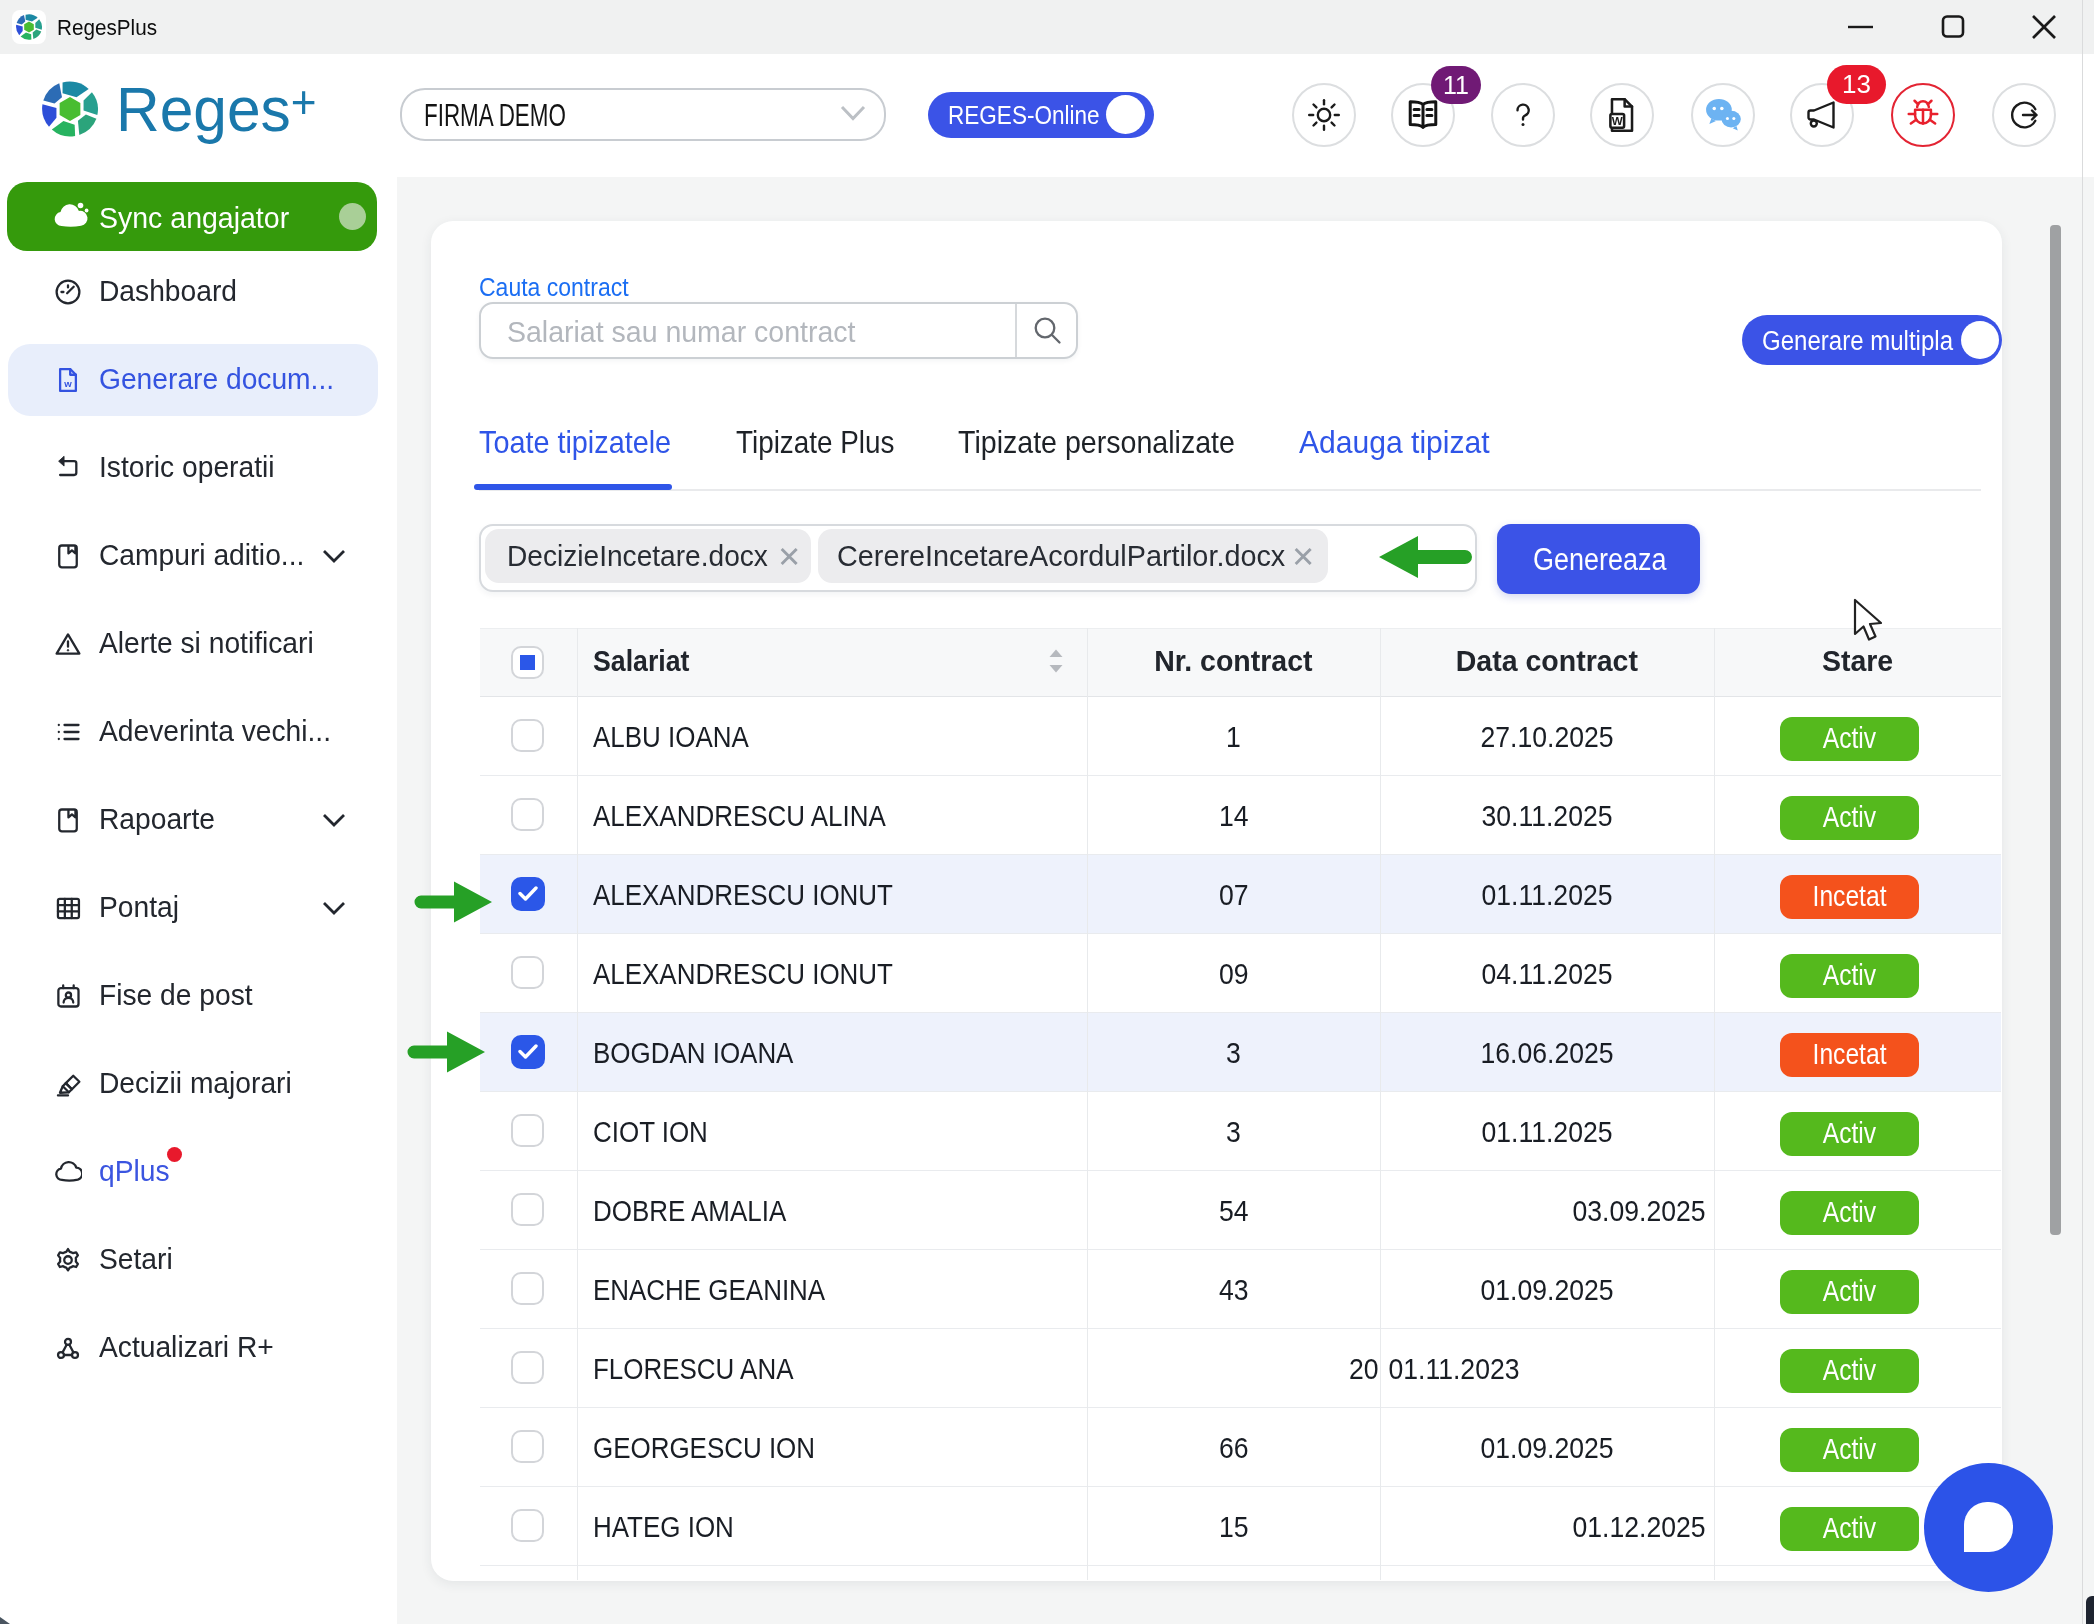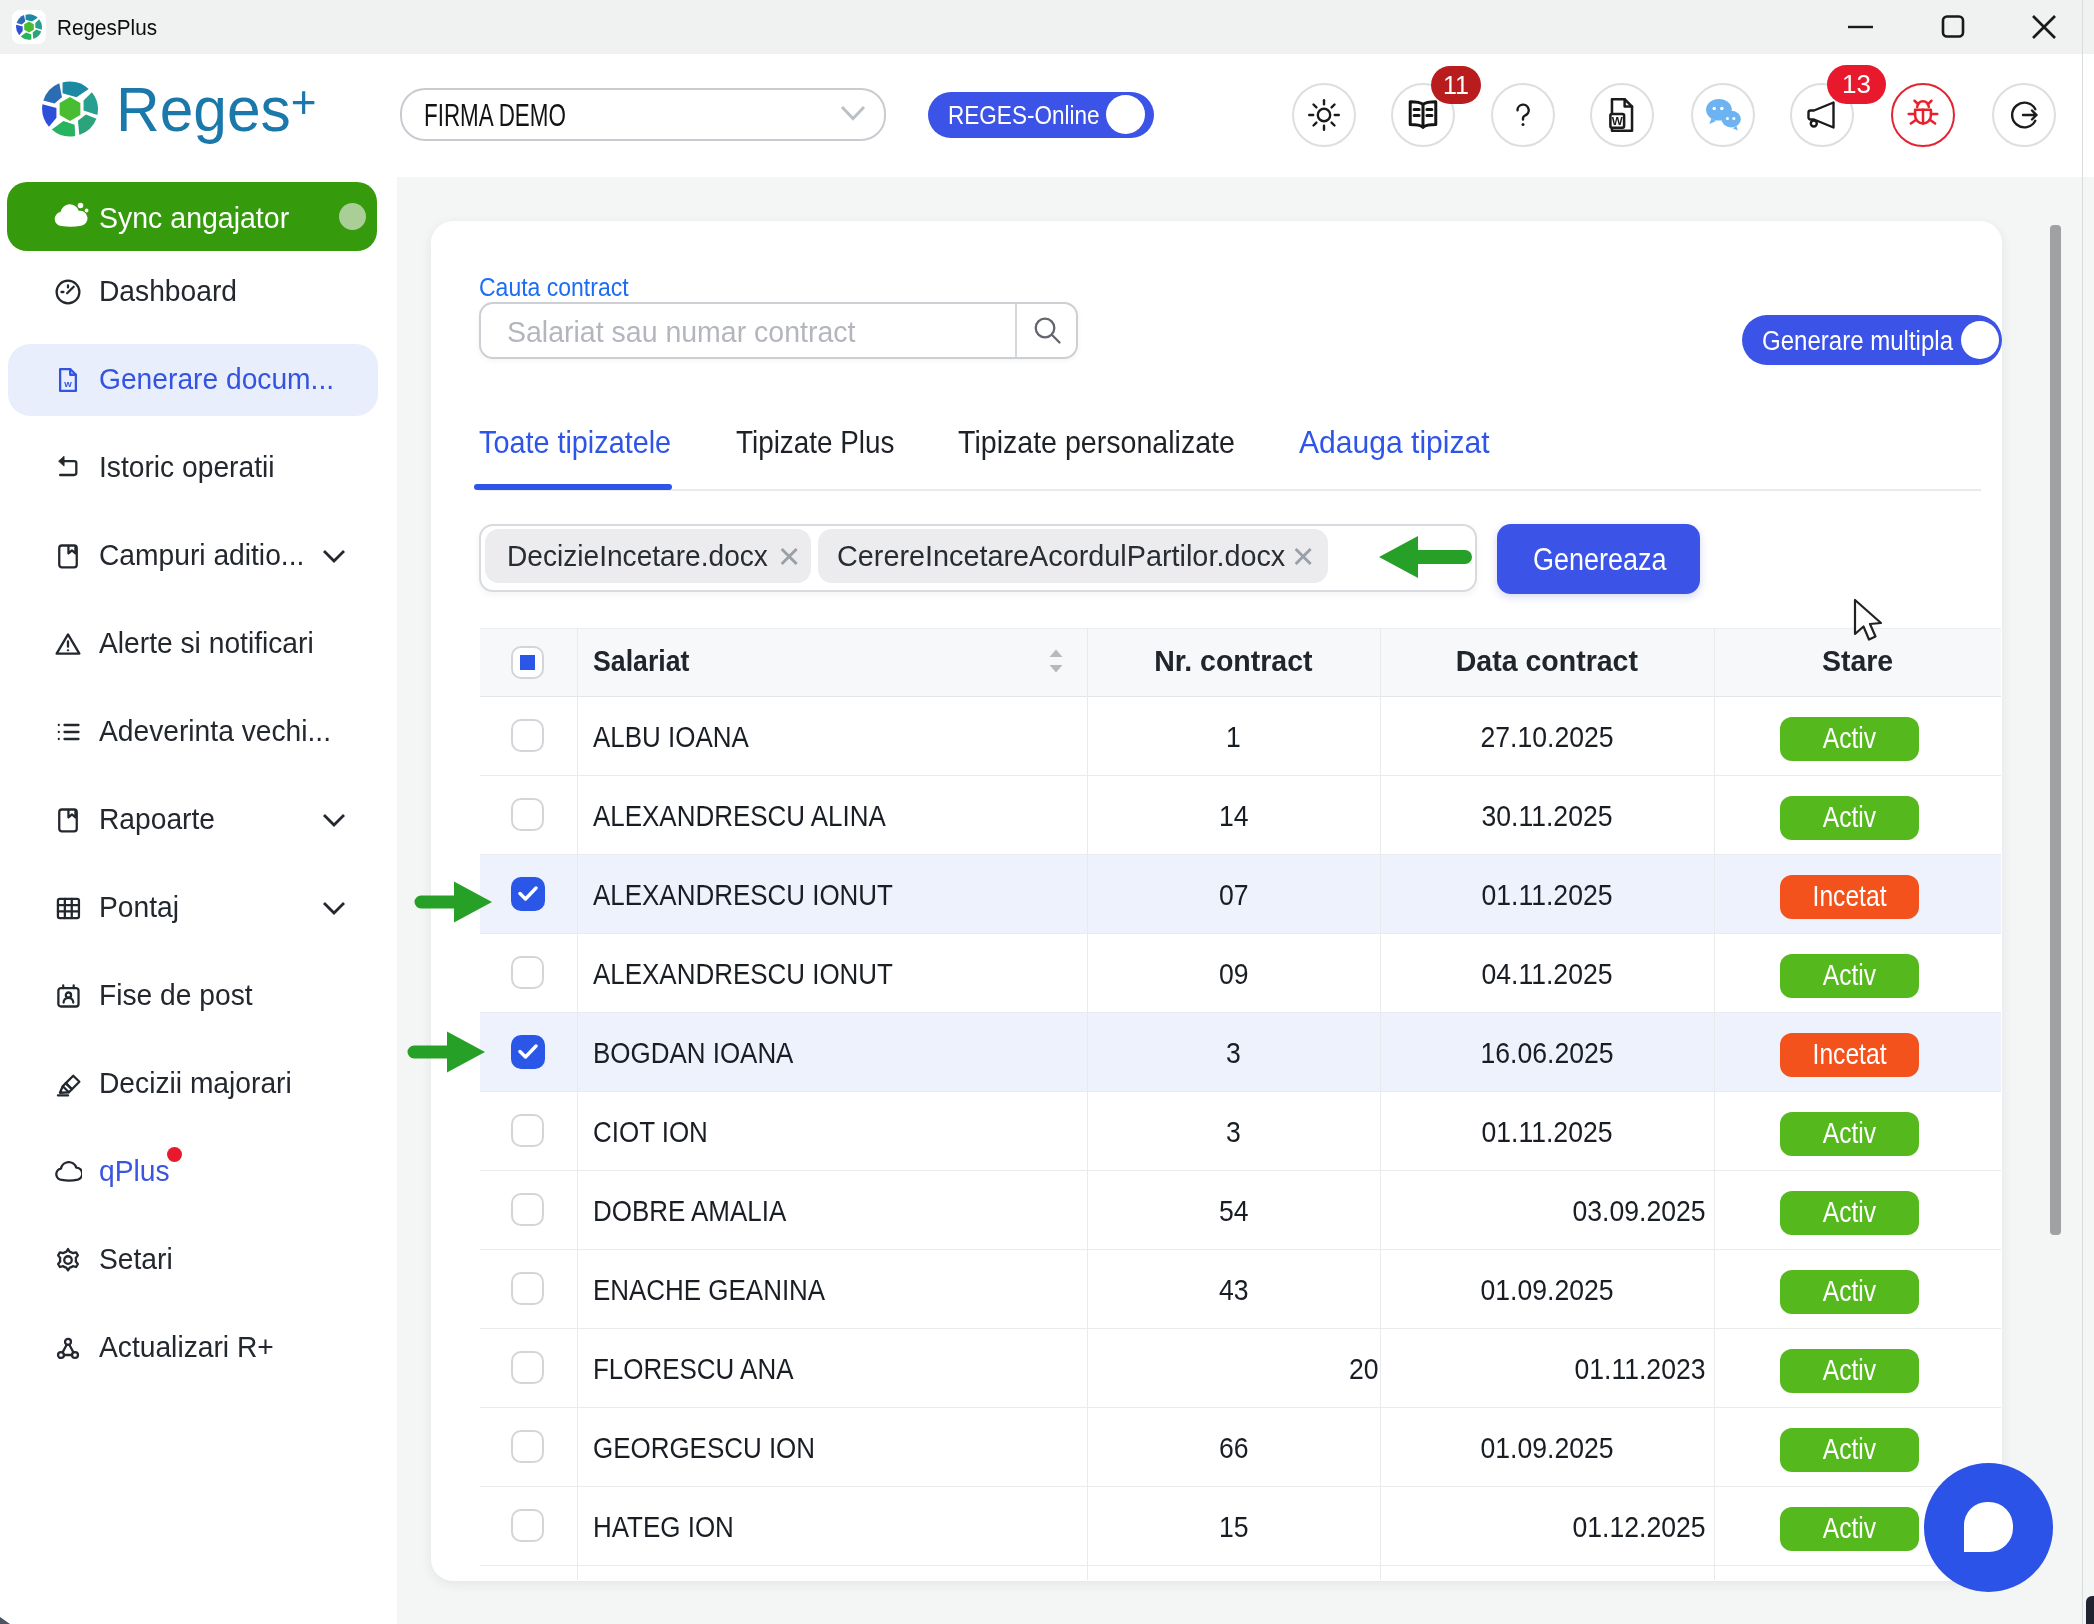--- a/index.html
+++ b/index.html
@@ -108,21 +108,21 @@
     <path d="M12.5 10.5 a5.5 5.5 0 0 1 11 0" stroke="#e8202c" stroke-width="2.4" fill="none" stroke-linecap="round" stroke-linejoin="round"></path>
     <path d="M10.5 13 h15 v5.5 a7.5 7.5 0 0 1 -15 0 z" stroke="#e8202c" stroke-width="2.4" fill="none" stroke-linecap="round" stroke-linejoin="round"></path>
     <path d="M18 13 v13" stroke="#e8202c" stroke-width="2.4" fill="none" stroke-linecap="round" stroke-linejoin="round"></path>
     <path d="M10.5 17 H4.5 M31.5 17 h-6 M11.5 22.5 l-5 3.5 M24.5 22.5 l5 3.5 M13.5 8 L10 4.5 M22.5 8 L26 4.5" stroke="#e8202c" stroke-width="2.4" fill="none" stroke-linecap="round" stroke-linejoin="round"></path>
   </svg>
 <div class="abs" style="left:1992px;top:83px;width:64px;height:64px;border-radius:50%;border:2px solid #dcdee0;background:#fff"></div>
 <svg class="abs" style="left:2006px;top:97px" width="36" height="36" viewBox="0 0 36 36">
     <path d="M29.3 12.2 A 12.3 12.3 0 1 0 29.3 23.8" stroke="#1b1b1b" stroke-width="2.4" fill="none" stroke-linecap="round" stroke-linejoin="round"></path>
     <path d="M17 18 h13.5 M26 13.5 L30.5 18 L26 22.5" stroke="#1b1b1b" stroke-width="2.4" fill="none" stroke-linecap="round" stroke-linejoin="round"></path>
   </svg>
-<div class="abs" style="left:1431px;top:66px;width:50px;height:38px;border-radius:19px;background:#b91c1c;color:#fff;font-size:25px;text-align:center;line-height:38px">11</div>
+<div class="abs" style="left:1431px;top:66px;width:50px;height:38px;border-radius:19px;background:#701a75;color:#fff;font-size:25px;text-align:center;line-height:38px">11</div>
 <div class="abs" style="left:1827px;top:65px;width:59px;height:39px;border-radius:19.5px;background:#e8192c;color:#fff;font-size:26px;text-align:center;line-height:39px">13</div>
 <div class="abs" style="left:0;top:177px;width:397px;height:1447px;background:#fff"></div>
 <div class="abs" style="left:7px;top:182px;width:370px;height:69px;background:#359a0c;border-radius:20px"></div>
 <svg class="abs" style="left:52px;top:199px" width="38" height="34" viewBox="0 0 38 34">
     <path d="M 9.5 27 a 7 7 0 0 1 -1 -13.9 a 9.5 9.5 0 0 1 18.4 -1.2 a 7.5 7.5 0 0 1 2.2 14.9 q -9.9 1.6 -19.6 0.2 Z" fill="#fff"></path>
 <circle cx="28.5" cy="6.5" r="2.8" fill="#fff"></circle>
     <circle cx="34.6" cy="11.5" r="1.9" fill="#fff"></circle>
   </svg>
 <div class="abs sx" style="left:99px;top:201px;font-size:30px;color:#fff;transform:scaleX(0.95)">Sync angajator</div>
 <div class="abs" style="left:339px;top:203px;width:27px;height:27px;border-radius:50%;background:#a9cf97"></div>
@@ -352,21 +352,21 @@
 <div class="abs" style="left:1380px;top:1273px;width:334px;text-align:center;font-size:30px;color:#191d24;line-height:1.15"><span style="display:inline-block;transform:scaleX(0.886)">01.09.2025</span></div>
 <div class="abs" style="left:1780px;top:1270px;width:139px;height:44px;border-radius:12px;background:#55b91d;color:#fff;font-size:29px;text-align:center;line-height:43px"><span style="display:inline-block;transform:scaleX(0.85)">Activ</span></div>
 <div class="abs" style="left:480px;top:1329px;width:1521px;height:79px;background:#fff;border-bottom:1px solid #e9ebee"></div>
 <div class="abs" style="left:577px;top:1329px;width:1px;height:79px;background:#e8eaec"></div>
 <div class="abs" style="left:1087px;top:1329px;width:1px;height:79px;background:#e8eaec"></div>
 <div class="abs" style="left:1380px;top:1329px;width:1px;height:79px;background:#e8eaec"></div>
 <div class="abs" style="left:1714px;top:1329px;width:1px;height:79px;background:#e8eaec"></div>
 <div class="abs" style="left:511px;top:1351px;width:33px;height:33px;border-radius:10px;background:#fff;border:2px solid #d3d5d9"></div>
 <div class="abs sx" style="left:593px;top:1352px;font-size:30px;color:#191d24;transform:scaleX(0.865)">FLORESCU ANA</div>
 <div class="abs" style="left:1087px;top:1352px;width:293px;text-align:right;font-size:30px;color:#191d24;line-height:1.15"><span style="display:inline-block;transform:scaleX(0.886)">20</span></div>
-<div class="abs" style="left:1380px;top:1352px;width:334px;text-align:right;font-size:30px;color:#191d24;line-height:1.15"><span style="display:inline-block;transform:scaleX(0.886)">01.11.2023</span></div>
+<div class="abs" style="left:1380px;top:1352px;width:334px;text-align:left;font-size:30px;color:#191d24;line-height:1.15"><span style="display:inline-block;transform:scaleX(0.886)">01.11.2023</span></div>
 <div class="abs" style="left:1780px;top:1349px;width:139px;height:44px;border-radius:12px;background:#55b91d;color:#fff;font-size:29px;text-align:center;line-height:43px"><span style="display:inline-block;transform:scaleX(0.85)">Activ</span></div>
 <div class="abs" style="left:480px;top:1408px;width:1521px;height:79px;background:#fff;border-bottom:1px solid #e9ebee"></div>
 <div class="abs" style="left:577px;top:1408px;width:1px;height:79px;background:#e8eaec"></div>
 <div class="abs" style="left:1087px;top:1408px;width:1px;height:79px;background:#e8eaec"></div>
 <div class="abs" style="left:1380px;top:1408px;width:1px;height:79px;background:#e8eaec"></div>
 <div class="abs" style="left:1714px;top:1408px;width:1px;height:79px;background:#e8eaec"></div>
 <div class="abs" style="left:511px;top:1430px;width:33px;height:33px;border-radius:10px;background:#fff;border:2px solid #d3d5d9"></div>
 <div class="abs sx" style="left:593px;top:1431px;font-size:30px;color:#191d24;transform:scaleX(0.865)">GEORGESCU ION</div>
 <div class="abs" style="left:1087px;top:1431px;width:293px;text-align:center;font-size:30px;color:#191d24;line-height:1.15"><span style="display:inline-block;transform:scaleX(0.886)">66</span></div>
 <div class="abs" style="left:1380px;top:1431px;width:334px;text-align:center;font-size:30px;color:#191d24;line-height:1.15"><span style="display:inline-block;transform:scaleX(0.886)">01.09.2025</span></div>

